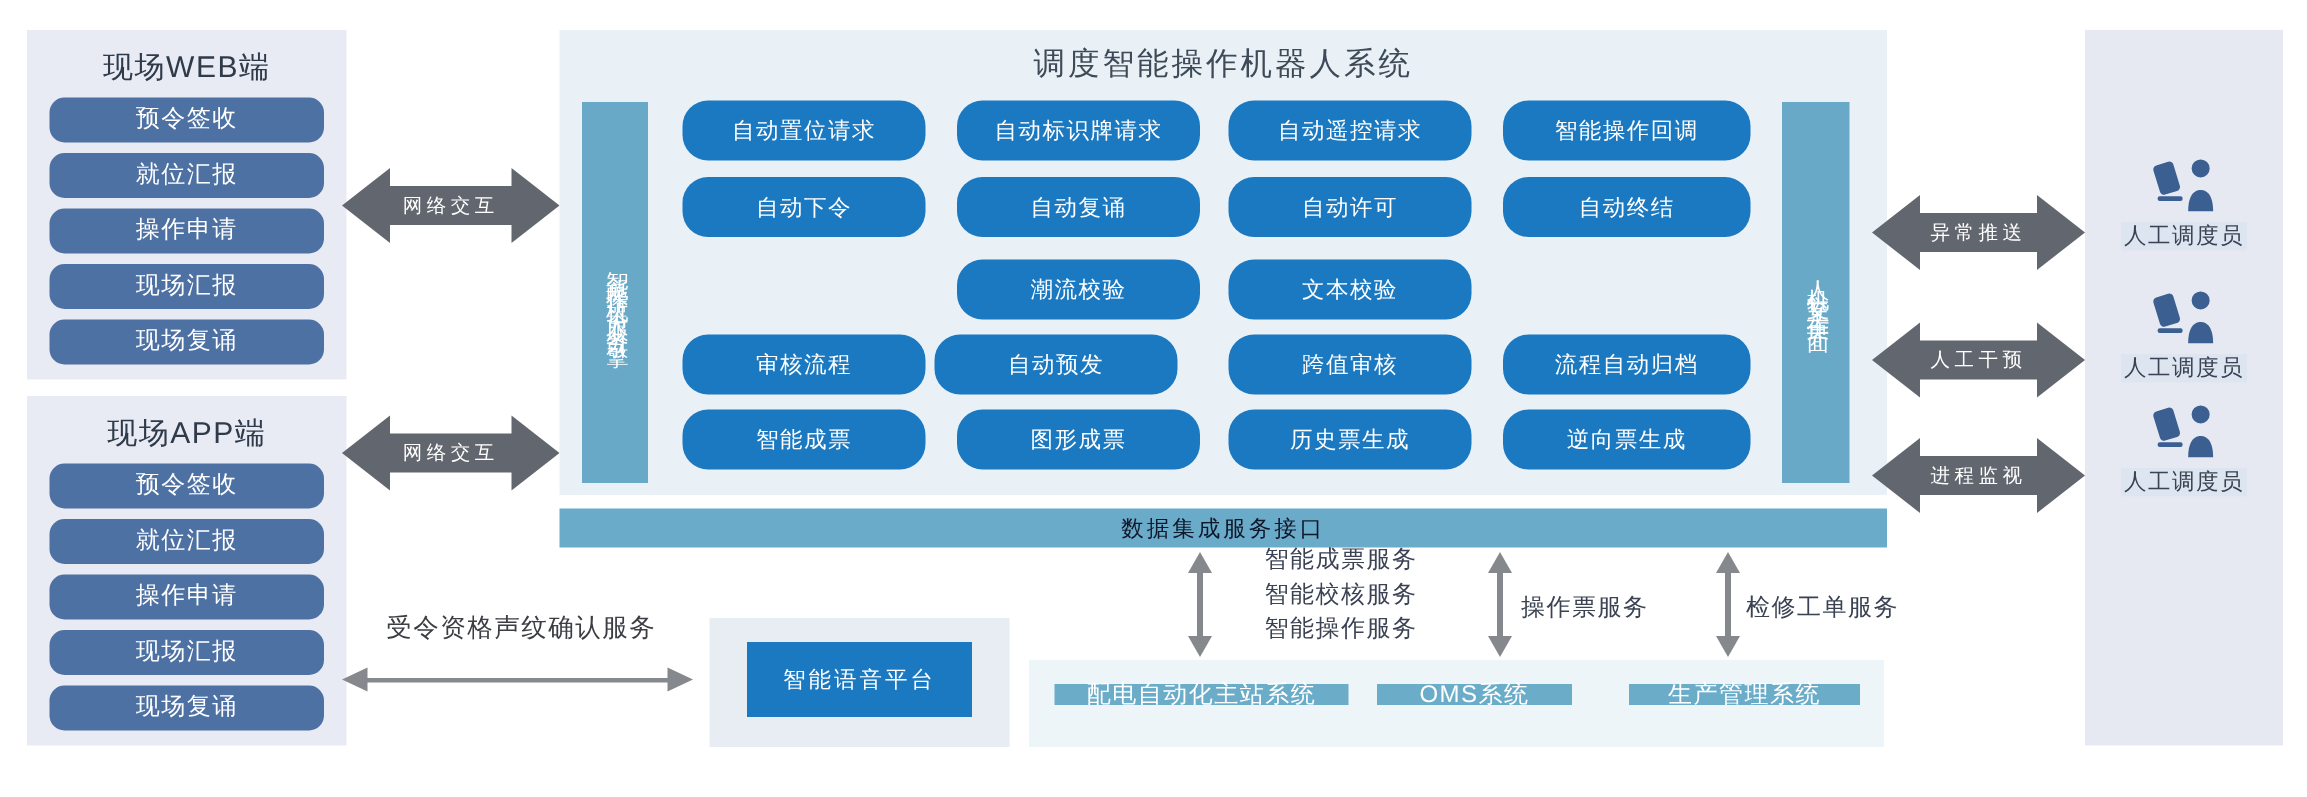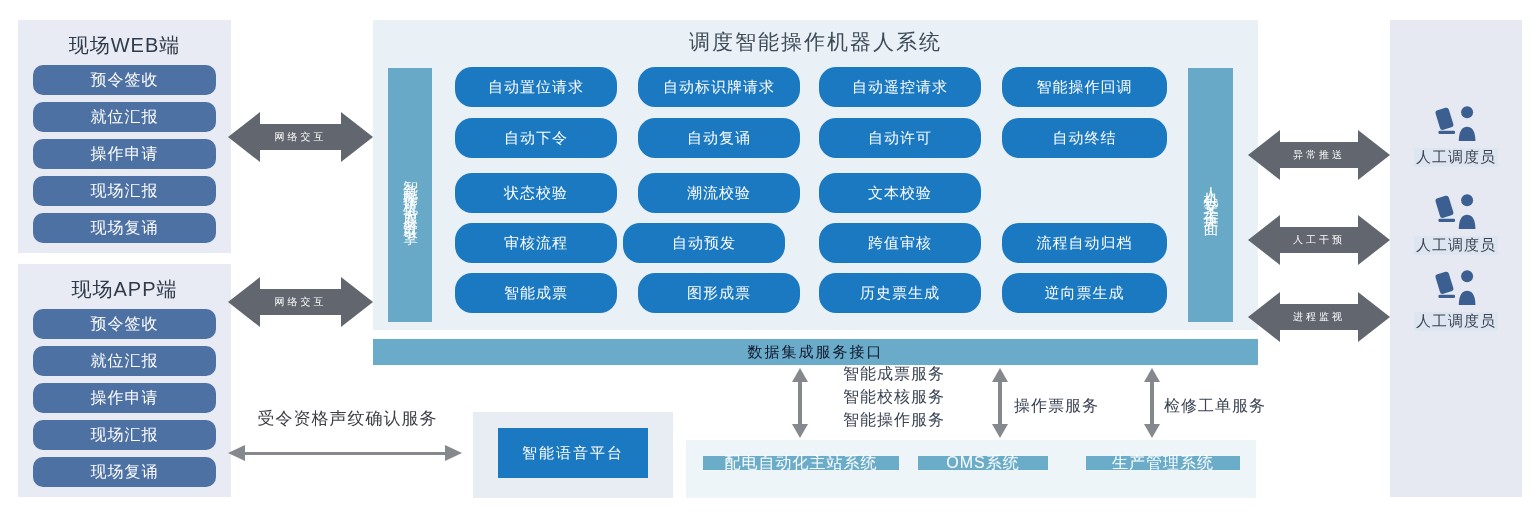--- a/index.html
+++ b/index.html
@@ -17,21 +17,21 @@
   .vbar{position:absolute;width:44px;background:#69a9c8;color:#ffffff;display:flex;align-items:center;justify-content:center;writing-mode:vertical-rl;text-orientation:upright;font-size:15px;letter-spacing:5px;}
   .gbtn{position:absolute;height:40px;width:162px;background:#1b79c1;color:#ffffff;display:flex;align-items:center;justify-content:center;font-size:15px;letter-spacing:1px;border-radius:17px;}
 
   
   .bus-bar{position:absolute;left:373px;top:339px;width:885px;height:26px;background:#6aabc9;color:#0f172a;display:flex;align-items:center;justify-content:center;font-size:15px;letter-spacing:2px;}
 
   
   .h-arrow{position:absolute;height:50px;}
   .h-arrow .hl{position:absolute;left:0;top:0;width:0;height:0;border-top:25px solid transparent;border-bottom:25px solid transparent;border-right:32px solid #62676f;}
   .h-arrow .hr{position:absolute;right:0;top:0;width:0;height:0;border-top:25px solid transparent;border-bottom:25px solid transparent;border-left:32px solid #62676f;}
-  .h-arrow .hb{position:absolute;left:30px;right:30px;top:12px;bottom:12px;background:#62676f;color:#ffffff;display:flex;align-items:center;justify-content:center;font-size:10px;letter-spacing:3px;}
+  .h-arrow .hb{position:absolute;left:30px;right:30px;top:12px;bottom:12px;background:#62676f;color:#ffffff;display:flex;align-items:center;justify-content:center;font-size:13px;letter-spacing:3px;}
 
   
   .v-arrow{position:absolute;width:16px;height:70px;}
   .v-arrow .vt{position:absolute;top:0;left:0;width:0;height:0;border-left:8px solid transparent;border-right:8px solid transparent;border-bottom:14px solid #85888c;}
   .v-arrow .vb{position:absolute;bottom:0;left:0;width:0;height:0;border-left:8px solid transparent;border-right:8px solid transparent;border-top:14px solid #85888c;}
   .v-arrow .vl{position:absolute;left:6px;top:12px;bottom:12px;width:4px;background:#85888c;}
 
   
   .thin-arrow{position:absolute;height:16px;}
   .thin-arrow .tl{position:absolute;top:7px;left:14px;right:14px;height:3px;background:#85888c;}
@@ -96,21 +96,20 @@
     <div class="gbtn" style="left:82px;top:47px;">自动置位请求</div>
     <div class="gbtn" style="left:265px;top:47px;">自动标识牌请求</div>
     <div class="gbtn" style="left:446px;top:47px;">自动遥控请求</div>
     <div class="gbtn" style="left:629px;top:47px;width:165px;">智能操作回调</div>
 
     <div class="gbtn" style="left:82px;top:98px;">自动下令</div>
     <div class="gbtn" style="left:265px;top:98px;">自动复诵</div>
     <div class="gbtn" style="left:446px;top:98px;">自动许可</div>
     <div class="gbtn" style="left:629px;top:98px;width:165px;">自动终结</div>
 
-    <div class="gbtn" style="left:82px;top:153px;">状态校验</div>
     <div class="gbtn" style="left:265px;top:153px;">潮流校验</div>
     <div class="gbtn" style="left:446px;top:153px;">文本校验</div>
 
     <div class="gbtn" style="left:82px;top:203px;">审核流程</div>
     <div class="gbtn" style="left:250px;top:203px;">自动预发</div>
     <div class="gbtn" style="left:446px;top:203px;">跨值审核</div>
     <div class="gbtn" style="left:629px;top:203px;width:165px;">流程自动归档</div>
 
     <div class="gbtn" style="left:82px;top:253px;">智能成票</div>
     <div class="gbtn" style="left:265px;top:253px;">图形成票</div>

